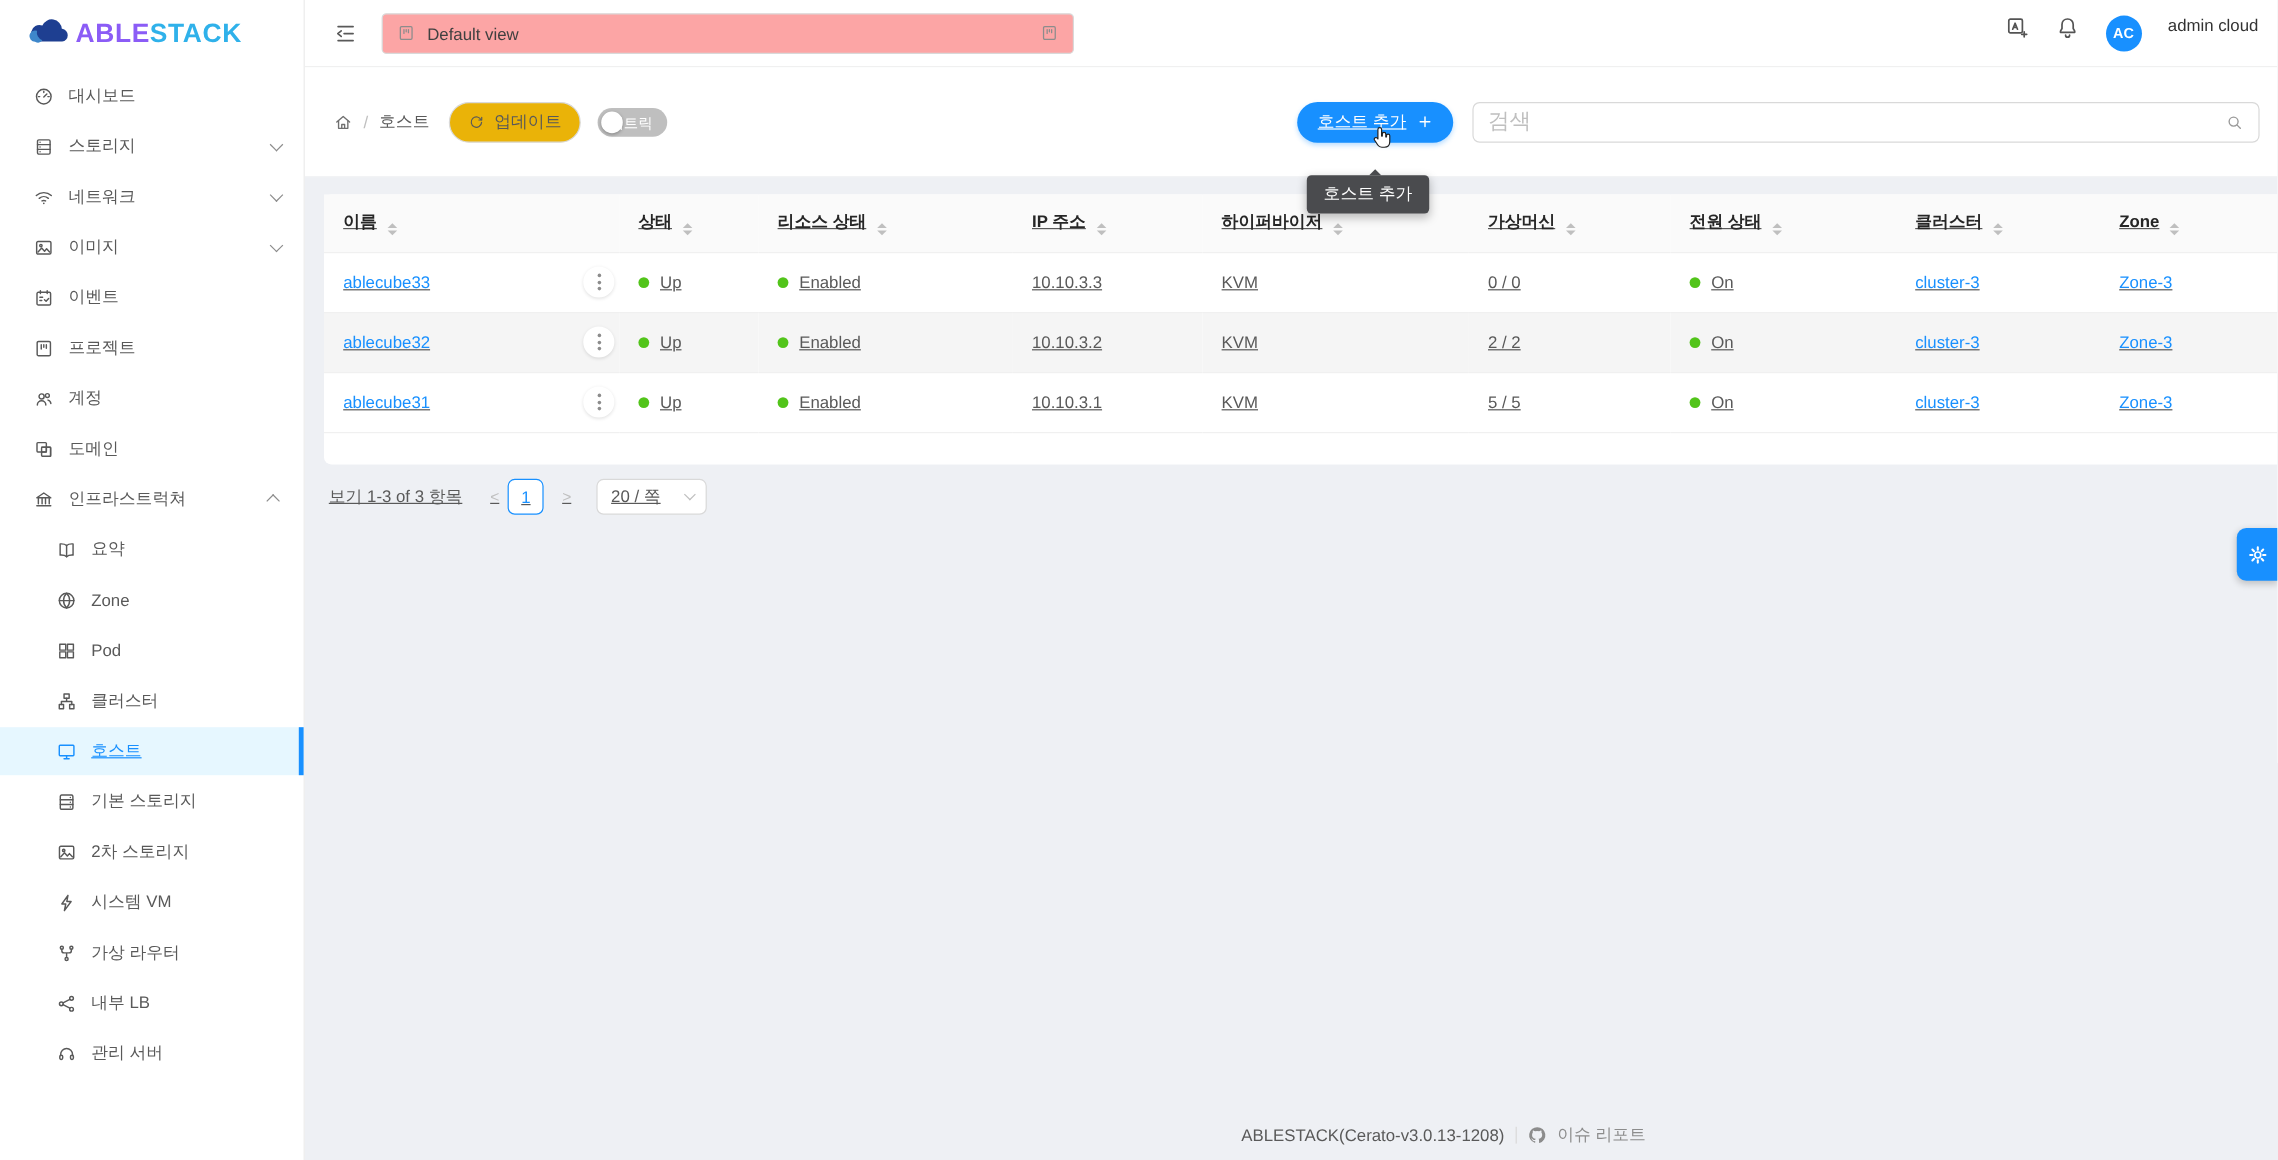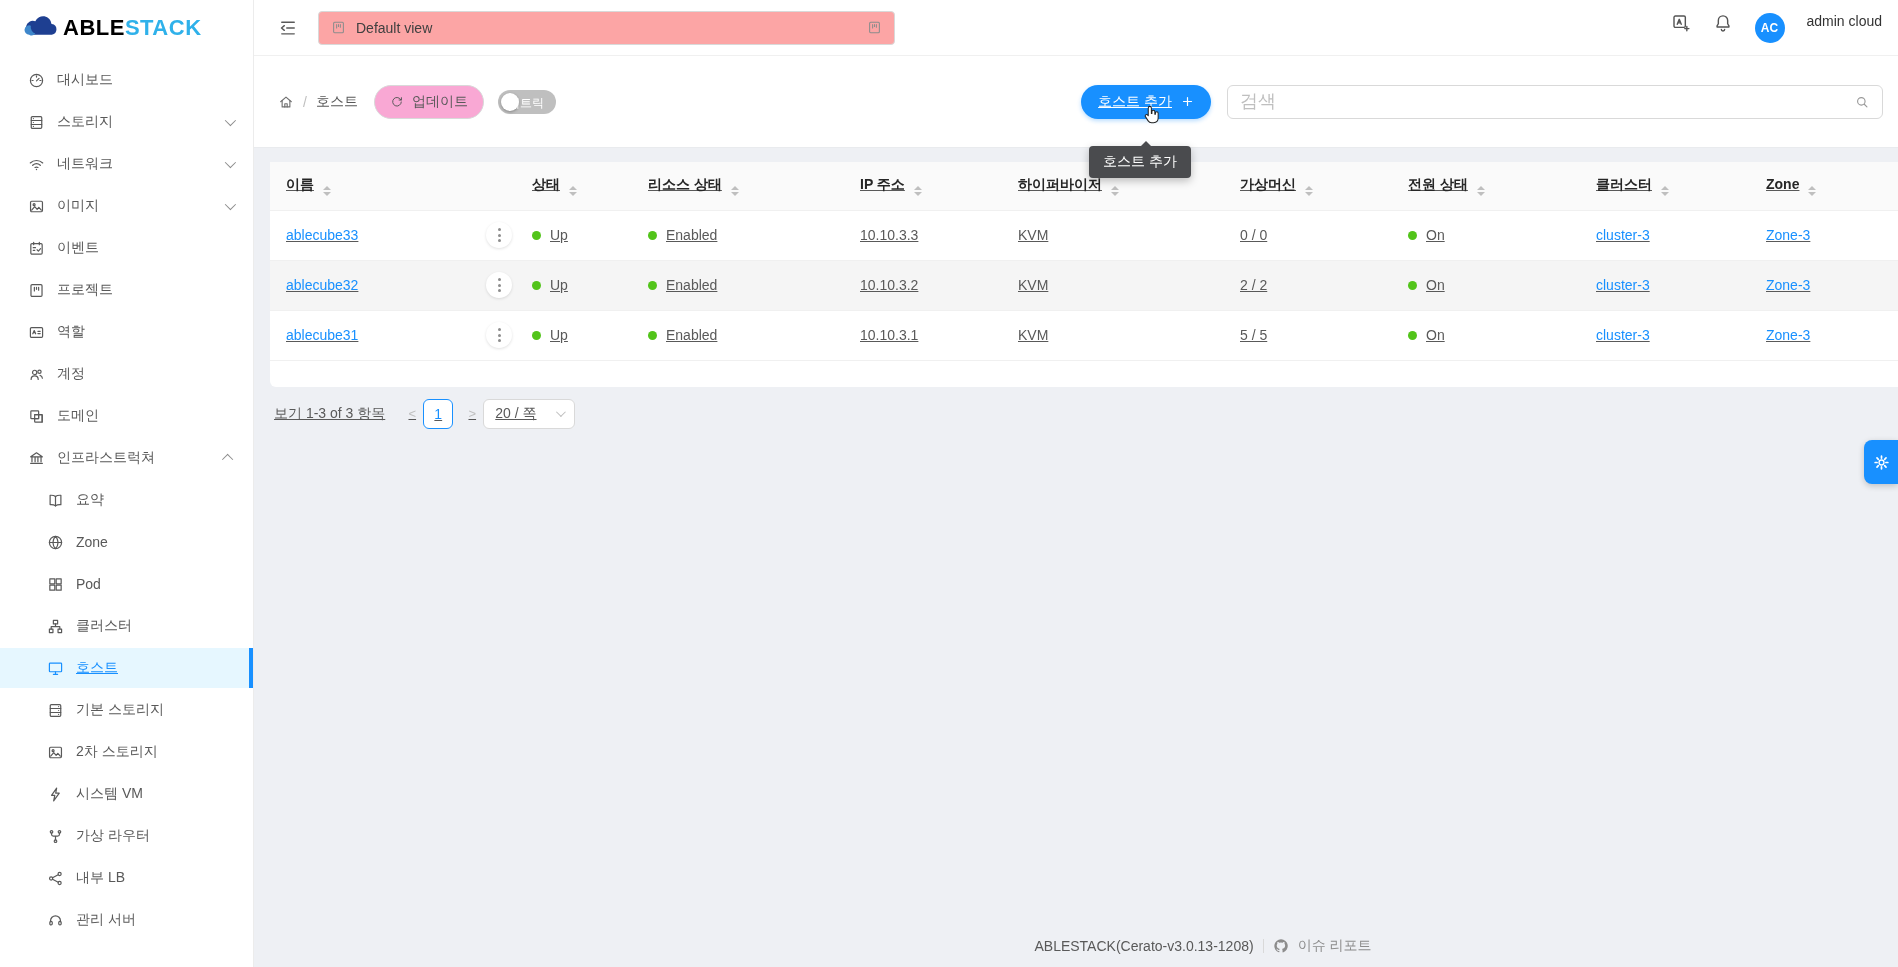--- a/index.html
+++ b/index.html
@@ -4,21 +4,21 @@
 <style>
   * { margin:0; padding:0; box-sizing:border-box; }
   html,body { width:1898px; height:967px; overflow:hidden; }
   body { font-family:"Liberation Sans","DejaVu Sans",sans-serif; font-size:14px; color:#595959; }
   .app { position:relative; width:1898px; height:967px; background:#eef0f4; overflow:hidden; }
 
   
   .sidebar { position:absolute; left:0; top:0; width:254px; height:967px; background:#fff; border-right:1px solid #ececec; z-index:5; }
   .logo { height:56px; display:flex; align-items:center; padding-left:22px; }
   .logo .wordmark { font-size:22px; font-weight:bold; letter-spacing:.5px; margin-left:4px; }
-  .logo .able { color:#000000; }
+  .logo .able { color:#8b5cf6; }
   .logo .stack { color:#2fb1ea; }
   .menu { list-style:none; padding-top:4px; }
   .menu li { position:relative; display:flex; align-items:center; height:40px; margin-bottom:2px; padding-left:28px; font-size:14px; color:#595959; cursor:pointer; white-space:nowrap; }
   .menu li.sub { padding-left:47px; }
   .menu li .mi { width:17px; height:17px; margin-right:12px; flex:none; display:flex; align-items:center; }
   .menu li .mi svg { width:17px; height:17px; }
   .menu li .chev { margin-left:auto; margin-right:20px; width:8px; height:8px; border-right:1.6px solid #8c8c8c; border-bottom:1.6px solid #8c8c8c; flex:none; }
   .menu li .chev.down { transform:rotate(45deg) translateY(-2px); }
   .menu li .chev.up { transform:rotate(-135deg) translateY(-2px); }
   .menu li.selected { background:#e6f7ff; color:#1890ff; }
@@ -39,21 +39,21 @@
   .tool-ic svg { width:20px; height:20px; }
   .avatar { width:30px; height:30px; border-radius:50%; color:#fff; font-size:12px; font-weight:bold; display:flex; align-items:center; justify-content:center; cursor:pointer; }
   .username { color:#333; cursor:pointer; }
 
   
   .band { height:92px; background:#fff; border-bottom:1px solid #e9ebee; display:flex; align-items:center; padding:0 15px 0 24px; }
   .crumb { display:flex; align-items:center; color:#595959; }
   .crumb .hic { width:16px; height:16px; color:#707070; display:flex; cursor:pointer; }
   .crumb .hic svg { width:16px; height:16px; }
   .crumb .sep { margin:0 9px; color:#bfbfbf; }
-  .pill-btn { margin-left:16px; height:34px; border:1px solid #d9d9d9; border-radius:17px; background:#f9a8d4; display:inline-flex; align-items:center; padding:0 15px; gap:8px; color:#595959; cursor:pointer; font-size:14px; }
+  .pill-btn { margin-left:16px; height:34px; border:1px solid #d9d9d9; border-radius:17px; background:#eab308; display:inline-flex; align-items:center; padding:0 15px; gap:8px; color:#595959; cursor:pointer; font-size:14px; }
   .pill-btn svg { width:14px; height:14px; }
   .switch { position:relative; margin-left:14px; width:58px; height:24px; background:#bfbfbf; border-radius:12px; cursor:pointer; flex:none; }
   .switch .knob { position:absolute; left:3px; top:3px; width:18px; height:18px; border-radius:50%; background:#fff; box-shadow:0 1px 3px rgba(0,0,0,.3); }
   .switch .sw-label { position:absolute; left:10px; top:5px; font-size:12px; color:#fff; }
   .band-right { margin-left:auto; display:flex; align-items:center; gap:16px; }
   .add-btn { height:34px; border:none; border-radius:17px; background:#1890ff; color:#fff; font-size:14px; display:inline-flex; align-items:center; padding:0 17px; gap:9px; cursor:pointer; box-shadow:0 2px 4px rgba(24,144,255,.3); }
   .add-btn .lbl { text-decoration:underline; }
   .add-btn svg { width:13px; height:13px; }
   .search { width:656px; height:34px; border:1px solid #d9d9d9; border-radius:6px; background:#fff; display:flex; align-items:center; padding:0 12px; }
   .search input { flex:1; border:none; outline:none; font-size:18px; color:#404040; font-family:inherit; background:transparent; }
@@ -75,21 +75,21 @@
   .caret.dn { border-top:4px solid #bfbfbf; }
   .dot { display:inline-block; width:9px; height:9px; border-radius:50%; margin-right:9px; vertical-align:0; }
   .more-btn { width:26px; height:26px; border-radius:50%; background:#fff; box-shadow:0 1px 3px rgba(0,0,0,.12); display:flex; flex-direction:column; align-items:center; justify-content:center; gap:2.5px; cursor:pointer; margin-left:2px; }
   .more-btn i { width:3px; height:3px; border-radius:50%; background:#8c8c8c; }
 
   
   .pagination { display:flex; align-items:center; margin:12px 0 0 4px; height:30px; }
   .pg-summary { color:#595959; }
   .pg-arrow { margin-left:16px; color:#bfbfbf; font-size:13px; width:22px; text-align:center; cursor:pointer; user-select:none; }
   .pg-page { width:30px; height:30px; border:1px solid #1890ff; border-radius:6px; background:#fff; color:#1890ff; display:flex; align-items:center; justify-content:center; cursor:pointer; }
-  .pg-size { height:30px; border:1px solid #d9d9d9; border-radius:6px; background:#fff; display:flex; align-items:center; padding:0 11px; gap:19px; color:#595959; cursor:pointer; }
+  .pg-size { margin-left:14px; height:30px; border:1px solid #d9d9d9; border-radius:6px; background:#fff; display:flex; align-items:center; padding:0 11px; gap:19px; color:#595959; cursor:pointer; }
   .pg-size .chev { width:7px; height:7px; border-right:1.4px solid #bfbfbf; border-bottom:1.4px solid #bfbfbf; transform:rotate(45deg) translateY(-2px); }
 
   
   .float-gear { position:absolute; right:0; top:440px; width:34px; height:44px; background:#1890ff; border-radius:8px 0 0 8px; display:flex; align-items:center; justify-content:center; color:#fff; cursor:pointer; box-shadow:0 2px 6px rgba(0,0,0,.2); z-index:6; }
   .float-gear svg { width:19px; height:19px; }
 
   
   .footer { position:absolute; left:254px; right:0; bottom:12px; text-align:center; }
   .footer .l1 { color:#595959; margin-bottom:10px; }
   .footer .l2 { display:inline-flex; align-items:center; gap:9px; }
@@ -168,29 +168,20 @@
           <span class="label">이벤트</span>
         </li>
         <li class="">
           <span class="mi">
             <svg viewBox="0 0 24 24" fill="none" stroke="currentColor" stroke-width="1.7" stroke-linecap="round" stroke-linejoin="round">
               <rect x="4.2" y="3.6" width="15.6" height="16.8" rx="1.6"></rect>
               <path d="M9 7.4v5.2M12 7.4v3M15 7.4v4.2"></path>
             </svg>
           </span>
           <span class="label">프로젝트</span>
-        </li>
-        <li class="">
-          <span class="mi">
-            <svg viewBox="0 0 24 24" fill="none" stroke="currentColor" stroke-width="1.7" stroke-linecap="round" stroke-linejoin="round">
-              <rect x="3.4" y="5" width="17.2" height="14" rx="1.6"></rect>
-              <path d="M6.8 13.8l2-4.6 2 4.6M7.4 12.3h2.8M14 10.3h3.2M14 13.5h3.2"></path>
-            </svg>
-          </span>
-          <span class="label">역할</span>
         </li>
         <li class="">
           <span class="mi">
             <svg viewBox="0 0 24 24" fill="none" stroke="currentColor" stroke-width="1.7" stroke-linecap="round" stroke-linejoin="round">
               <circle cx="9.4" cy="9" r="3"></circle>
               <path d="M4.4 19c0-2.8 2.2-5 5-5s5 2.2 5 5"></path>
               <circle cx="16.2" cy="8" r="2.3"></circle>
               <path d="M17 13.3c1.8.5 3.1 2.1 3.3 4"></path>
             </svg>
           </span>

